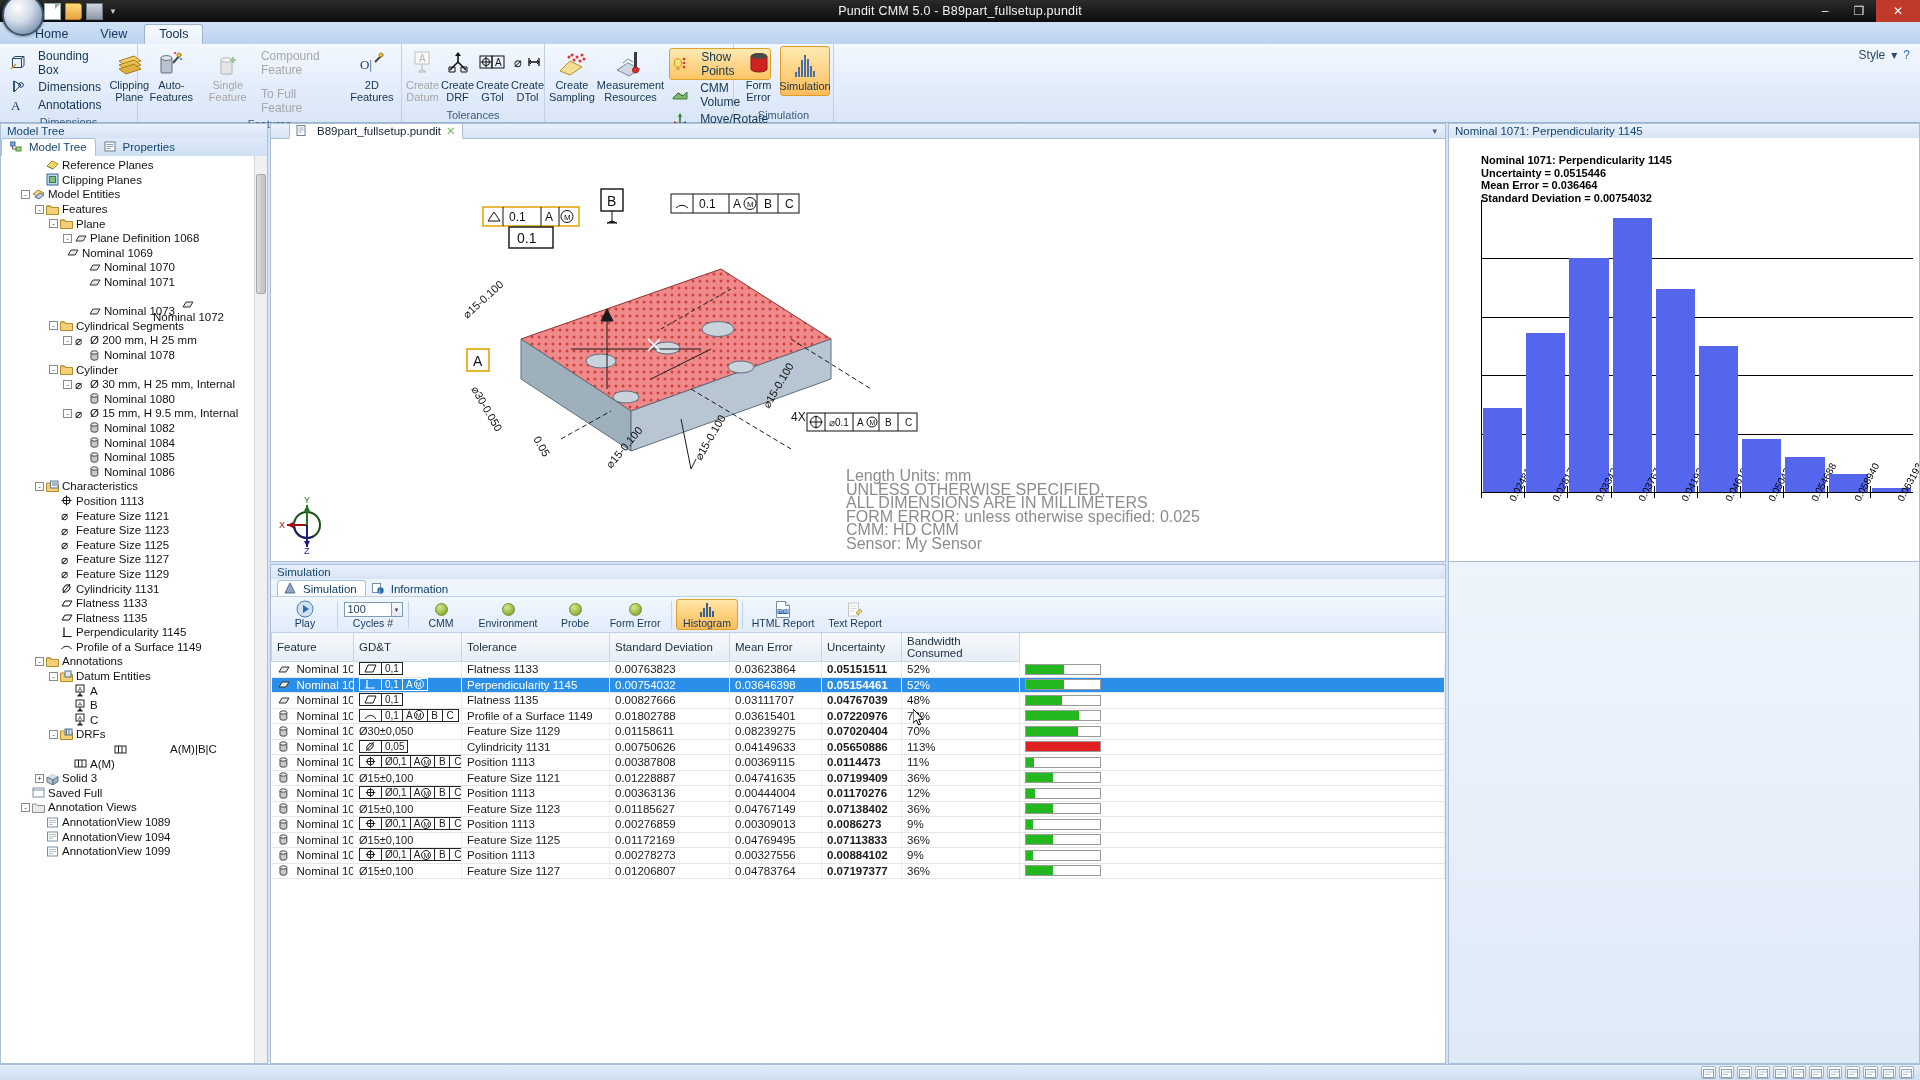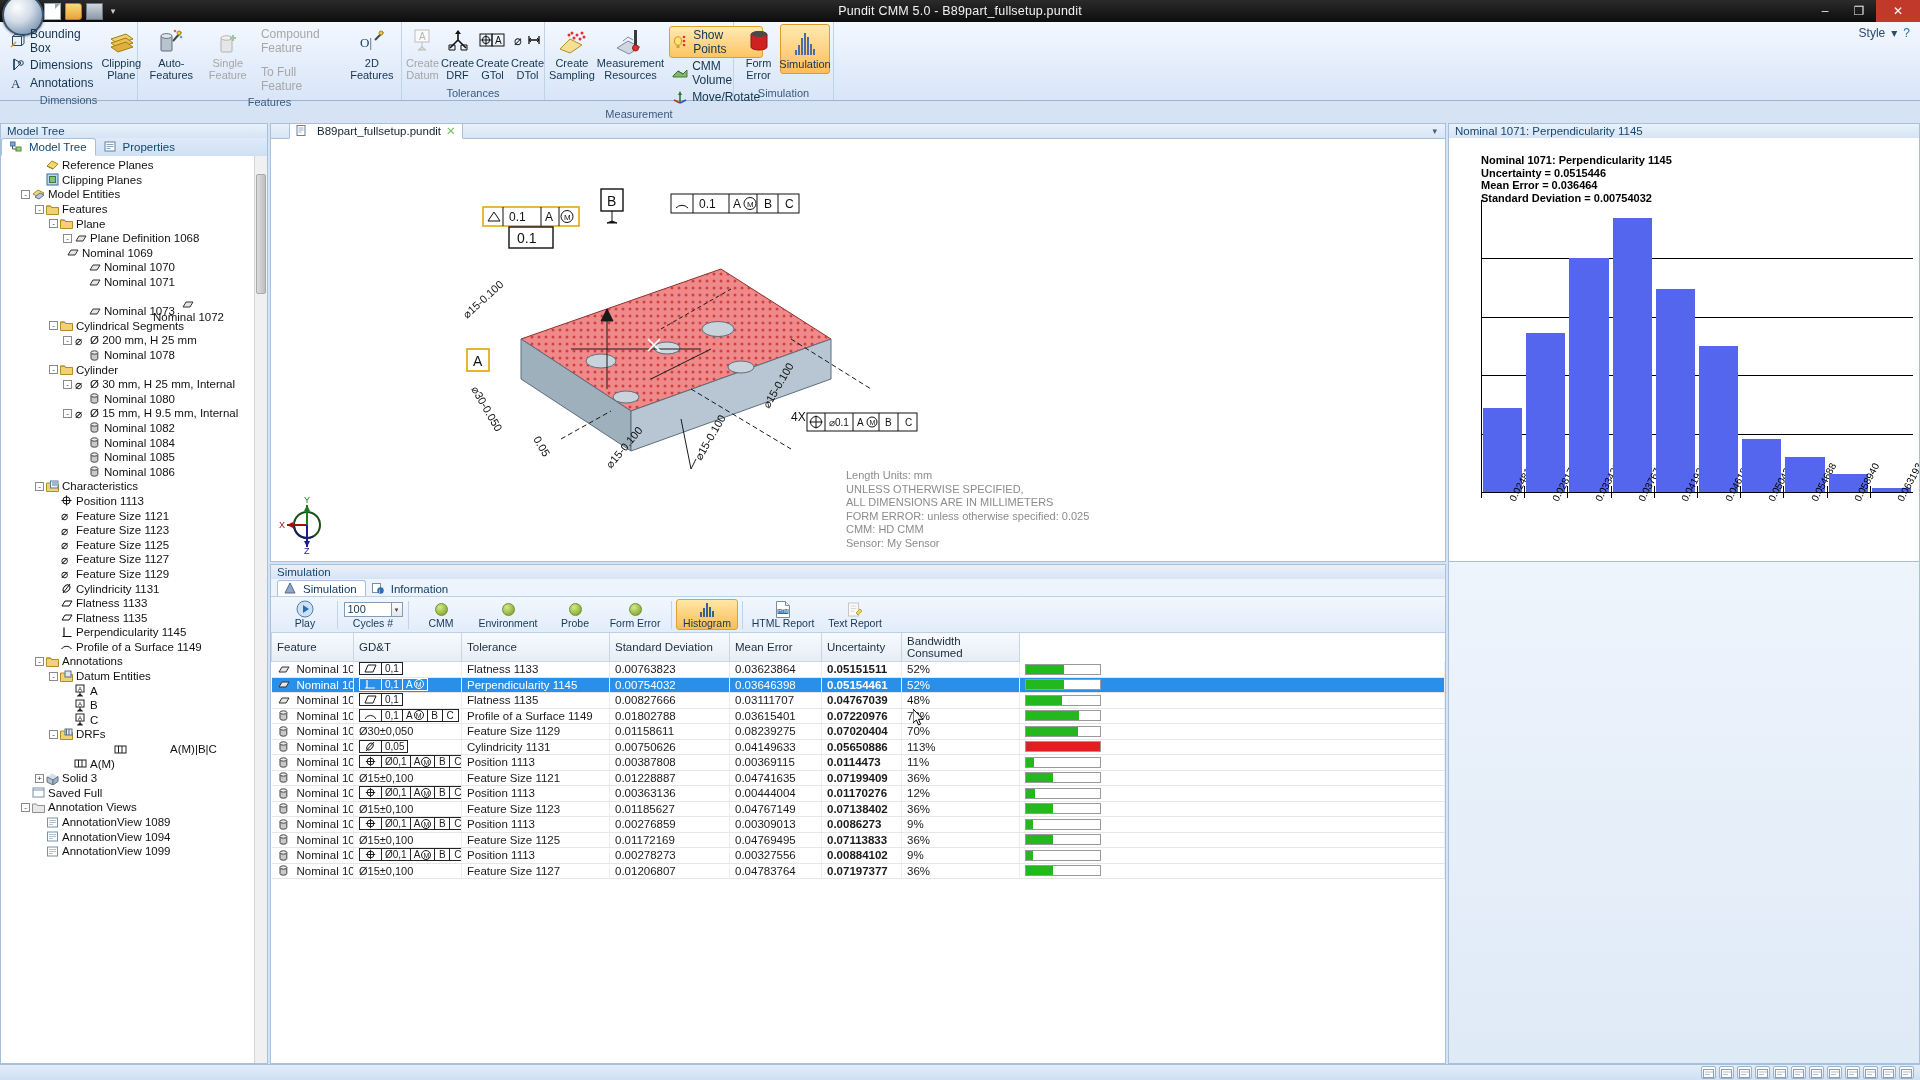--- a/index.html
+++ b/index.html
@@ -56,21 +56,21 @@
   .rgroup .glabel { text-align:center; font-size:11px; color:#3b5a7d; height:13px; line-height:13px; }
 
   .bigbtn { width:62px; display:flex; flex-direction:column; align-items:center; justify-content:flex-start;
             padding:2px 1px; font-size:11px; color:#12344f; text-align:center; line-height:11.5px; cursor:default;}
   .bigbtn.wide { width:72px; }
   .bigbtn.dis { color:#a6a6a6; }
   .bigbtn .ico { height:32px; display:flex; align-items:center; justify-content:center; }
   .bigbtn.sel { background:linear-gradient(180deg,#ffe9b0,#fdbd5c); border:1px solid #e09a27; border-radius:3px; }
 
   .smallcol { display:flex; flex-direction:column; justify-content:center; padding:2px 4px; }
-  .smallbtn { display:flex; align-items:center; gap:4px; font-size:12px; color:#12344f; padding:1px 3px; cursor:default;}
+  .smallbtn { display:flex; align-items:center; gap:12px; font-size:12px; color:#12344f; padding:1px 3px; cursor:default;justify-content:center;}
   .smallbtn.dis { color:#a7a7a7; }
   .smallbtn.sel { background:linear-gradient(180deg,#ffeab4,#fdc464); border:1px solid #dda12c; border-radius:3px; }
   .sicon { width:16px; height:16px; display:inline-block; flex:0 0 16px; position:relative; }
 
   #styleBox { margin-left:auto; display:flex; align-items:flex-start; padding:4px 10px 0 0; font-size:12px; color:#2c4a6b;}
 
   
   #workspace { position:absolute; left:0; top:123px; right:0; bottom:16px; }
 
   .panelhdr {
@@ -176,20 +176,25 @@
   </div>
   <div class="title">Pundit CMM 5.0 - B89part_fullsetup.pundit</div>
   <div id="winbtns">
     <div class="wb">–</div>
     <div class="wb">❐</div>
     <div class="wb close">✕</div>
   </div>
 </div>
 
 <div id="ribbon">
+  <div id="tabs">
+    <div class="tab">Home</div>
+    <div class="tab">View</div>
+    <div class="tab active">Tools</div>
+  </div>
   <div id="ribbon-body">
 
     <div class="rgroup" style="width:138px">
       <div class="gcontent">
         <div class="smallcol">
           <div class="smallbtn">
             <span class="sicon">
               <svg width="16" height="16" viewBox="0 0 16 16">
                   <rect x="2.5" y="3.5" width="9" height="9" fill="#eaf2fb" stroke="#2b4a6b"></rect>
                   <path d="M2.5 3.5 L5 1.5 L14 1.5 L14 10.5 L11.5 12.5" fill="none" stroke="#2b4a6b"></path>
@@ -967,21 +972,21 @@
               <text x="50" y="13" font-size="10">A</text>
               <circle cx="65" cy="9" r="5" fill="none" stroke="#111"></circle>
                 <text x="62.5" y="12" font-size="7">M</text>
               <text x="78" y="13" font-size="10">B</text>
                 <text x="98" y="13" font-size="10">C</text>
             </g>
           </g>
         </g>
       </svg>
 
-      <div style="position:absolute;left:575px;top:330px;font-size:11px;color:#8c8c8c;line-height:13.5px">
+      <div style="position:absolute;left:575px;top:330px;font-size:16px;color:#8c8c8c;line-height:13.5px">
         <div>Length Units: mm</div>
         <div>UNLESS OTHERWISE SPECIFIED,</div>
         <div>ALL DIMENSIONS ARE IN MILLIMETERS</div>
         <div>FORM ERROR: unless otherwise specified: 0.025</div>
         <div>CMM: HD CMM</div>
         <div>Sensor: My Sensor</div>
       </div>
 
       <div style="position:absolute;left:8px;bottom:6px;width:60px;height:60px">
         <svg width="60" height="60" viewBox="0 0 60 60">

